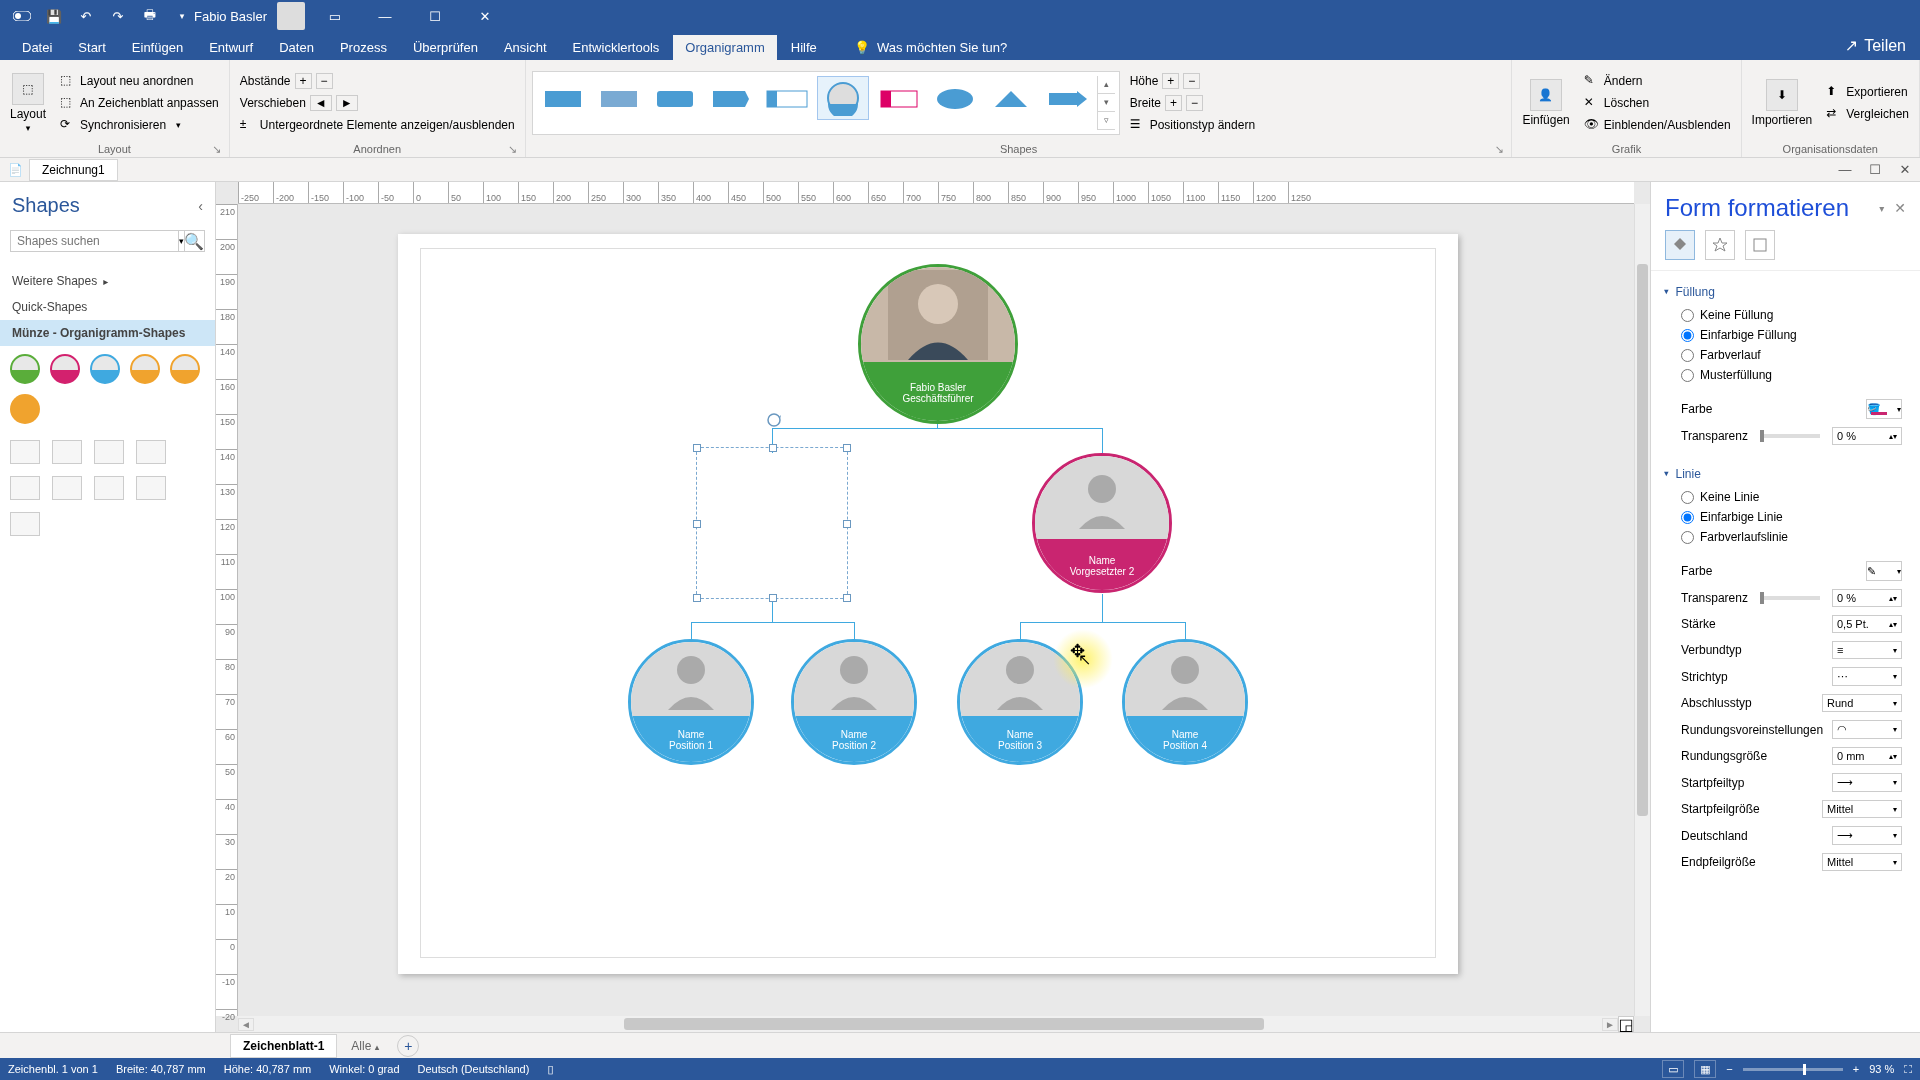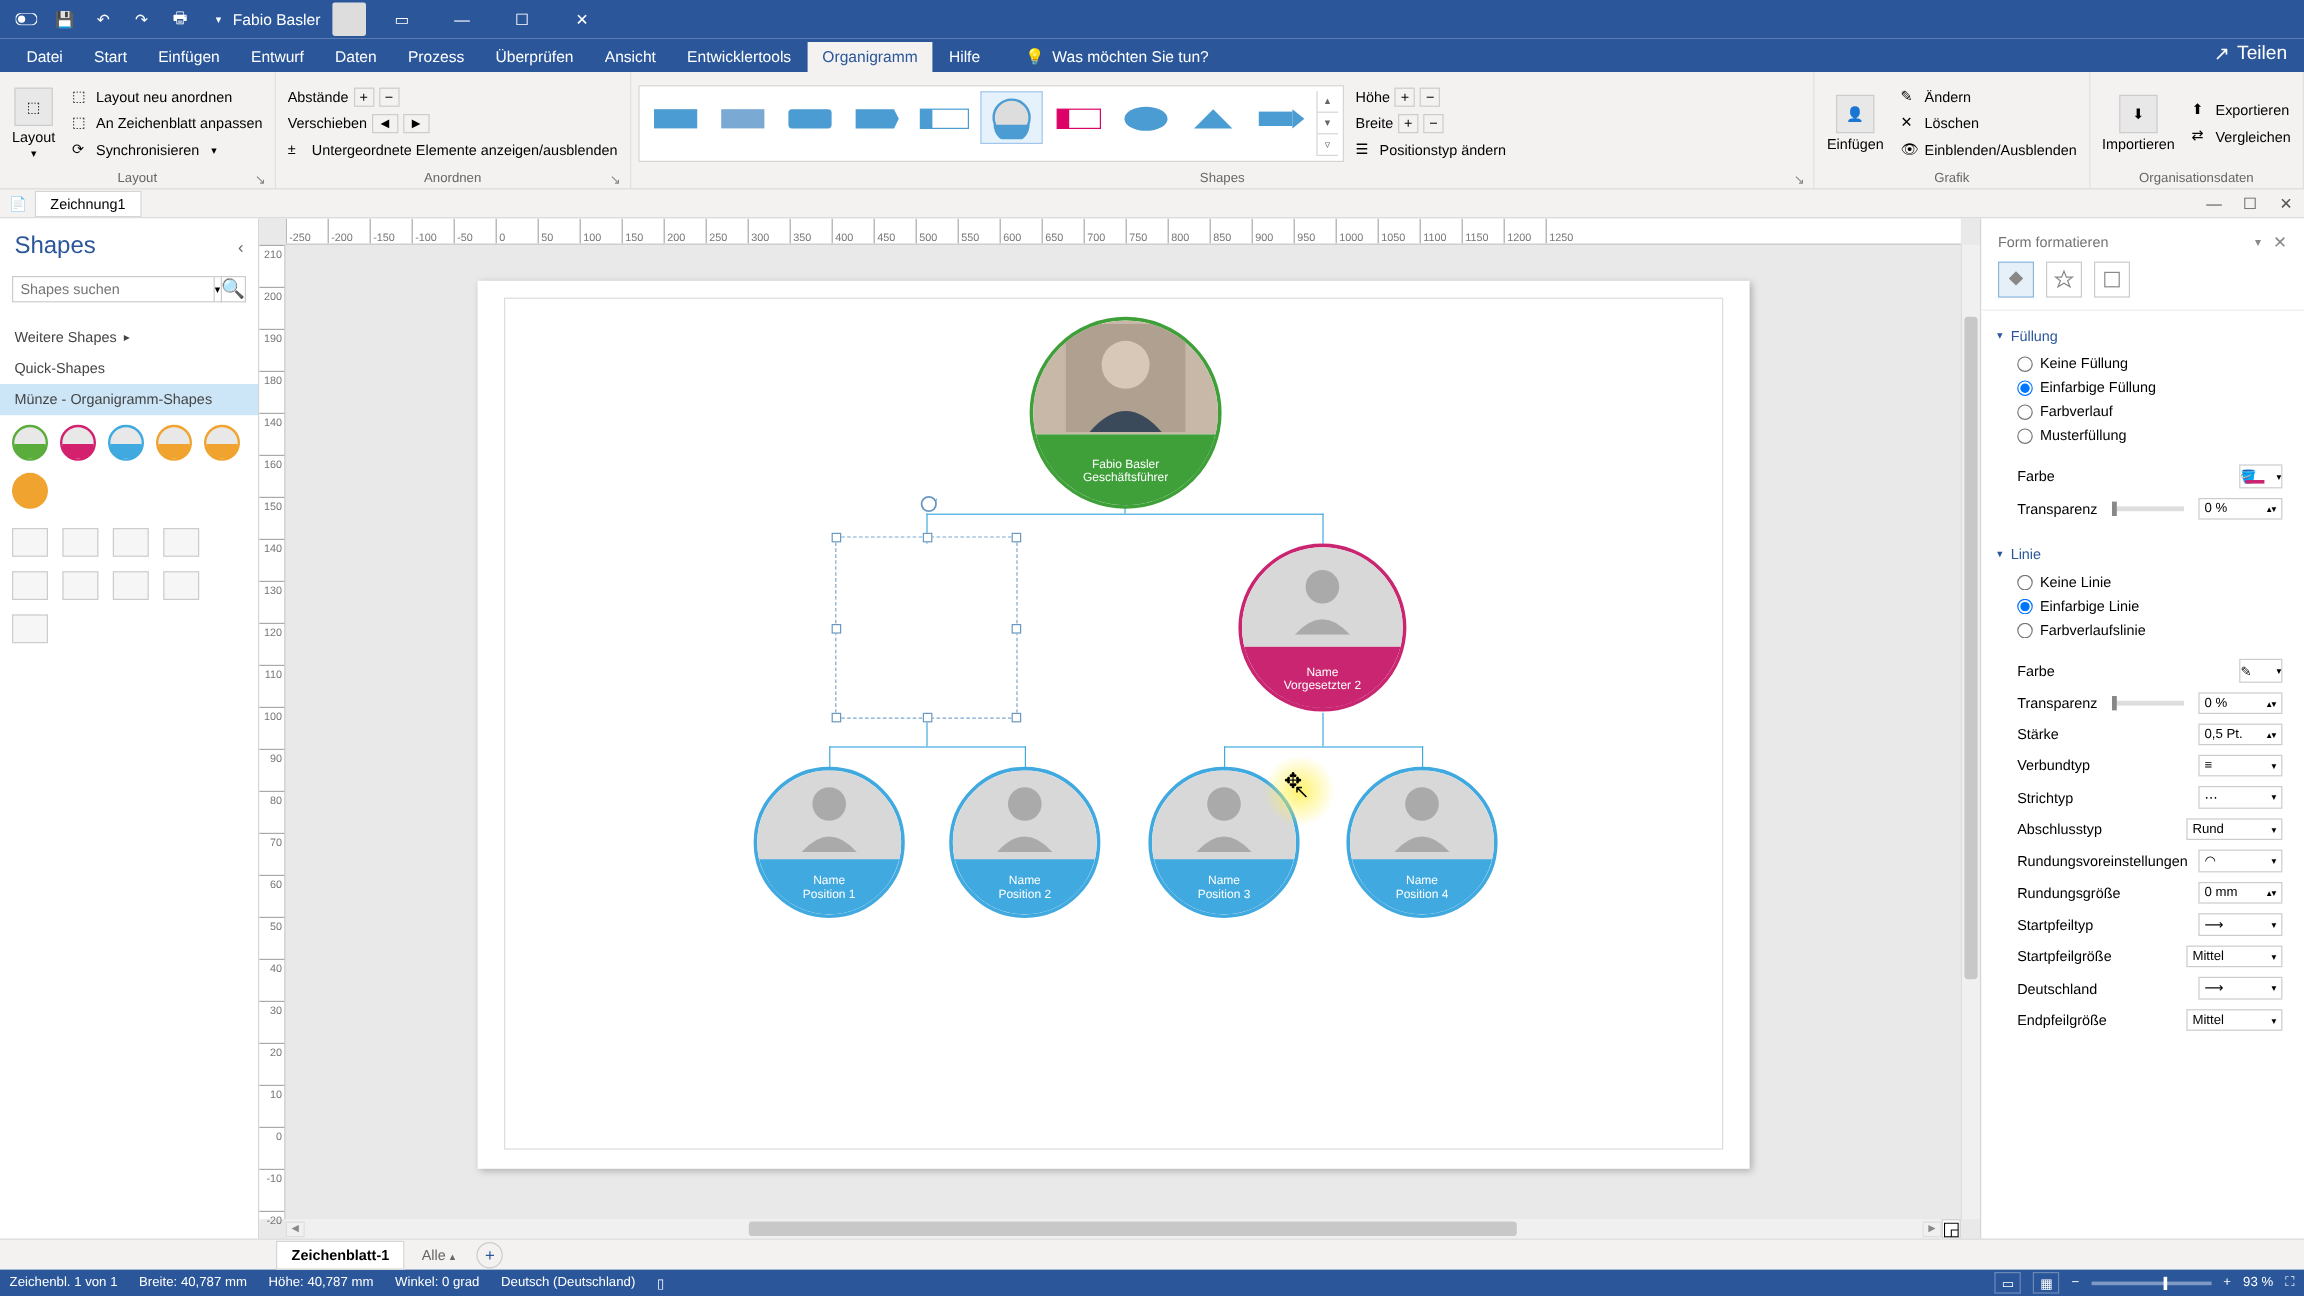--- a/index.html
+++ b/index.html
@@ -105,21 +105,21 @@
 .sel-handle { position: absolute; width: 8px; height: 8px; background: #fff; border: 1px solid #6a98c0; }
 .rot-handle { position: absolute; width: 16px; height: 16px; }
 
 
 .cursor-spot { position: absolute; width: 60px; height: 60px; background: radial-gradient(circle, rgba(255,240,80,0.85) 0%, rgba(255,240,80,0.0) 70%); border-radius: 50%; pointer-events: none; }
 .move-cursor { position: absolute; font-size: 18px; color: #000; pointer-events: none; }
 
 
 .format-pane { width: 270px; border-left: 1px solid #d5d5d5; background: #fff; display: flex; flex-direction: column; }
 .format-pane .hdr { padding: 12px 14px 8px; display:flex; align-items:center;}
-.format-pane .hdr h2 { font-size: 12px; font-weight: 400; color: #737373; flex: 1;}
+.format-pane .hdr h2 { font-size: 24px; font-weight: 400; color: #1d4ed8; flex: 1;}
 .format-pane .hdr .drop { font-size: 10px; color: #888; margin-left: 6px;}
 .format-pane .hdr .close { font-size: 14px; color: #888; cursor: pointer;}
 .format-tabs { display: flex; gap: 10px; padding: 0 14px 10px; border-bottom: 1px solid #eee;}
 .format-tabs .ft { width: 30px; height: 30px; border: 1px solid #ccc; display:flex;align-items:center;justify-content:center; cursor:pointer;}
 .format-tabs .ft.active { background: #e6f0f9; border-color: #8fb8de;}
 .format-body { overflow-y: auto; flex:1; padding: 8px 14px; font-size: 12px;}
 .fsection-title { color: #2b579a; font-size: 12px; padding: 6px 0; cursor: pointer; display:flex;align-items:center;gap:6px;}
 .fsection-title::before { content:"▸"; font-size: 9px; transform: rotate(90deg); display:inline-block;}
 .fopt { display: flex; align-items: center; gap: 6px; padding: 3px 4px 3px 16px; }
 .fopt input[type=radio] { margin: 0; }
@@ -394,21 +394,21 @@
     </div>
     <div style="height:10px"></div>
     <div class="shapes-link">
         <span>Weitere Shapes</span>
         <span style="font-size:10px">▸</span>
       </div>
     <div class="shapes-link">
         <span>Quick-Shapes</span>
       </div>
     <div class="shapes-link sel">
-        <span style="font-weight:normal">Münze - Organigramm-Shapes</span>
+        <span style="font-weight:bold">Münze - Organigramm-Shapes</span>
       </div>
     <div class="shape-grid">
       <div class="shape-coin green"></div>
       <div class="shape-coin pink"></div>
       <div class="shape-coin blue"></div>
       <div class="shape-coin orange"></div>
       <div class="shape-coin orange"></div>
       <div class="shape-coin solid-orange"></div>
     </div>
     <div class="shape-helpers">

